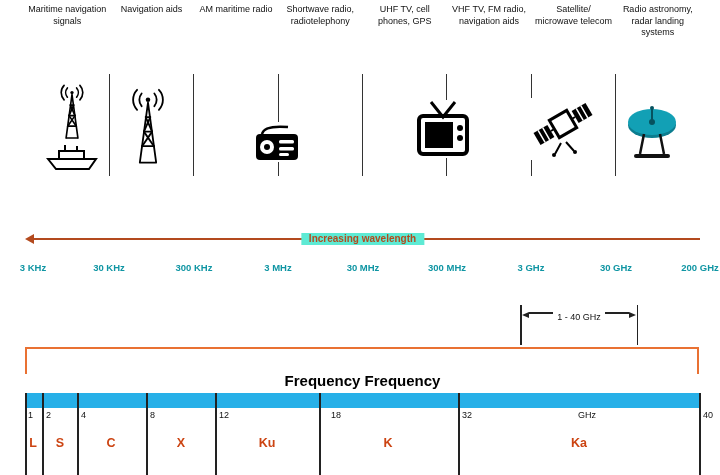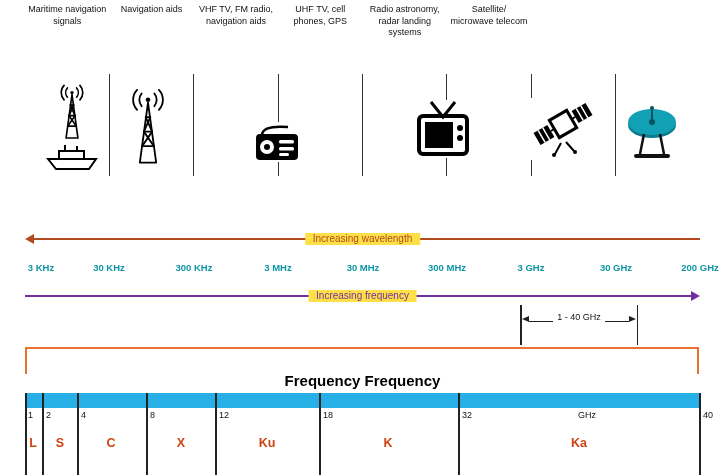--- a/index.html
+++ b/index.html
@@ -20,32 +20,32 @@
   .bcode{width:84.375px;text-align:center;font-weight:bold;font-size:11px;color:var(--band-dark,#0e2a47)}
   .ticklabels{height:12px}
   .ticklabels span{position:absolute;transform:translateX(-50%);font-size:9.5px;font-weight:bold;white-space:nowrap}
   .wl-row{top:202px}
   .wl-row span{color:var(--wl-orange,#b34a1e)}
   .fq-row{top:262px}
   .fq-row span{color:var(--freq-teal,#0f95a3)}
   .arrow{height:12px}
   .arrow .aline{position:absolute;top:5px;height:2px;background:var(--ac)}
   .arrow .ahead{position:absolute;width:0;height:0;border-top:5px solid transparent;border-bottom:5px solid transparent}
-  .arrow .alabel{position:absolute;left:50%;transform:translateX(-50%);top:0;background:#fde047;
-                 padding:0 8px;font-weight:normal;font-size:10px;line-height:12px;color:var(--ac);white-space:nowrap}
+  .arrow .alabel{position:absolute;left:50%;transform:translateX(-50%);top:0;background:#5eead4;
+                 padding:0 8px;font-weight:bold;font-size:10px;line-height:12px;color:var(--ac);white-space:nowrap}
   .wl-arrow{top:233px;--ac:var(--wl-orange,#b34a1e)}
   .wl-arrow .aline{left:8px;right:0}
   .wl-arrow .ahead{left:0;top:1px;border-right:9px solid var(--ac)}
   .fq-arrow{top:290px;--ac:var(--arrow-purple,#7030a0)}
   .fq-arrow .aline{left:0;right:8px}
   .fq-arrow .ahead{right:0;top:1px;border-left:9px solid var(--ac)}
   .bracket{position:absolute;left:520px;top:305px;width:118px;height:40px}
   .bracket .bv{position:absolute;top:0;width:1.5px;height:100%;background:#222}
   .bracket .bv.l{left:0}.bracket .bv.r{right:0}
-  .bracket .binner{position:absolute;left:2px;right:2px;top:7px;display:flex;align-items:flex-end}
+  .bracket .binner{position:absolute;left:2px;right:2px;top:7px;display:flex;align-items:flex-start}
   .bracket .bline{flex:1;height:1.5px;background:#222}
   .bracket .bhead{width:0;height:0;border-top:3.5px solid transparent;border-bottom:3.5px solid transparent}
   .bracket .bhead.l{border-right:7px solid #222}
   .bracket .bhead.r{border-left:7px solid #222}
   .bracket .blabel{font-size:9px;padding:0 4px;white-space:nowrap;color:#111}
   .funnel{position:absolute;left:25px;top:347px;width:674px;height:27px;
           border:2px solid var(--bracket-orange,#e97132);border-bottom:none}
   .sat-title{top:372px;text-align:center;font-size:15px;font-weight:bold;color:#000}
   .satbar{top:393px;height:15px;background:var(--bar-cyan,#27b0e8)}
   .satgrid{top:393px;height:82px}
@@ -56,24 +56,26 @@
                    font-size:12.5px;font-weight:bold;color:var(--letter-orange,#cc4412)}
 </style>
 </head>
 <body>
 
 <div class="canvas">
 
   <div class="row headers">
     <div class="huse">Maritime navigation signals</div>
     <div class="huse">Navigation aids</div>
+    <div class="huse">AM maritime radio</div>
+    <div class="huse">Shortwave radio, radiotelephony</div>
+    <div class="huse">UHF TV, cell phones, GPS</div>
     <div class="huse">VHF TV, FM radio, navigation aids</div>
-    <div class="huse">UHF TV, cell phones, GPS</div>
+    <div class="huse">Satellite/ microwave telecom</div>
     <div class="huse">Radio astronomy, radar landing systems</div>
-    <div class="huse">Satellite/ microwave telecom</div>
   </div>
 
   <div class="divider" style="left:109px"></div>
   <div class="divider" style="left:193px"></div>
   <div class="divider" style="left:278px"></div>
   <div class="divider" style="left:362px"></div>
   <div class="divider" style="left:446px"></div>
   <div class="divider" style="left:531px"></div>
   <div class="divider" style="left:615px"></div>
 
@@ -167,36 +169,31 @@
 
 
 
   <div class="row arrow wl-arrow">
     <div class="aline"></div>
     <div class="ahead"></div>
     <span class="alabel">Increasing wavelength</span>
   </div>
 
   <div class="row ticklabels fq-row">
-    <span style="left:16px">3 KHz</span>
+    <span style="left:8px">3 KHz</span>
     <span style="left:84px">30 KHz</span>
     <span style="left:169px">300 KHz</span>
     <span style="left:253px">3 MHz</span>
     <span style="left:338px">30 MHz</span>
     <span style="left:422px">300 MHz</span>
     <span style="left:506px">3 GHz</span>
     <span style="left:591px">30 GHz</span>
     <span style="left:675px">200 GHz</span>
   </div>
 
-  <div class="row arrow fq-arrow">
-    <div class="aline"></div>
-    <div class="ahead"></div>
-    <span class="alabel">Increasing frequency</span>
-  </div>
 
   <div class="bracket">
     <div class="bv l"></div>
     <div class="bv r"></div>
     <div class="binner">
       <div class="bhead l"></div>
       <div class="bline"></div>
       <span class="blabel">1 - 40 GHz</span>
       <div class="bline"></div>
       <div class="bhead r"></div>
@@ -217,21 +214,21 @@
     <div class="tick" style="left:190px"></div>
     <div class="tick" style="left:294px"></div>
     <div class="tick" style="left:433px"></div>
     <div class="tick" style="left:674px"></div>
 
     <span class="num" style="left:3px">1</span>
     <span class="num" style="left:21px">2</span>
     <span class="num" style="left:56px">4</span>
     <span class="num" style="left:125px">8</span>
     <span class="num" style="left:194px">12</span>
-    <span class="num" style="left:298px">18</span>
+    <span class="num" style="left:306px">18</span>
     <span class="num" style="left:437px">32</span>
     <span class="num" style="left:678px">40</span>
     <span class="unit" style="left:553px">GHz</span>
 
     <span class="letter" style="left:8px">L</span>
     <span class="letter" style="left:35px">S</span>
     <span class="letter" style="left:86px">C</span>
     <span class="letter" style="left:156px">X</span>
     <span class="letter" style="left:242px">Ku</span>
     <span class="letter" style="left:363px">K</span>

